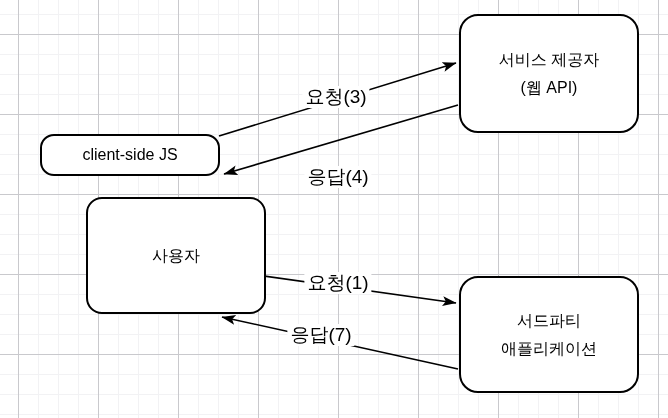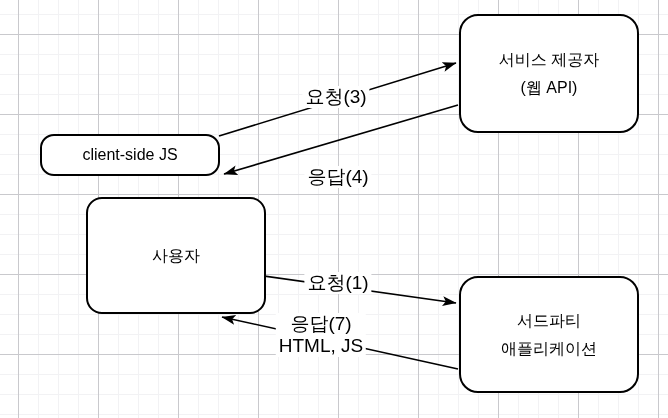--- a/index.html
+++ b/index.html
@@ -103,16 +103,15 @@
   </div>
 
   <div class="edge-label" id="label-request3">요청(3)</div>
 
   <div class="edge-label" id="label-response4">응답(4)</div>
 
   <div class="edge-label" id="label-request1">요청(1)</div>
 
   <div class="edge-label" id="label-response2">
     <span>응답(7)</span>
-    <span>HTML, JS</span>
   </div>
 
 </div>
 
 </body></html>

